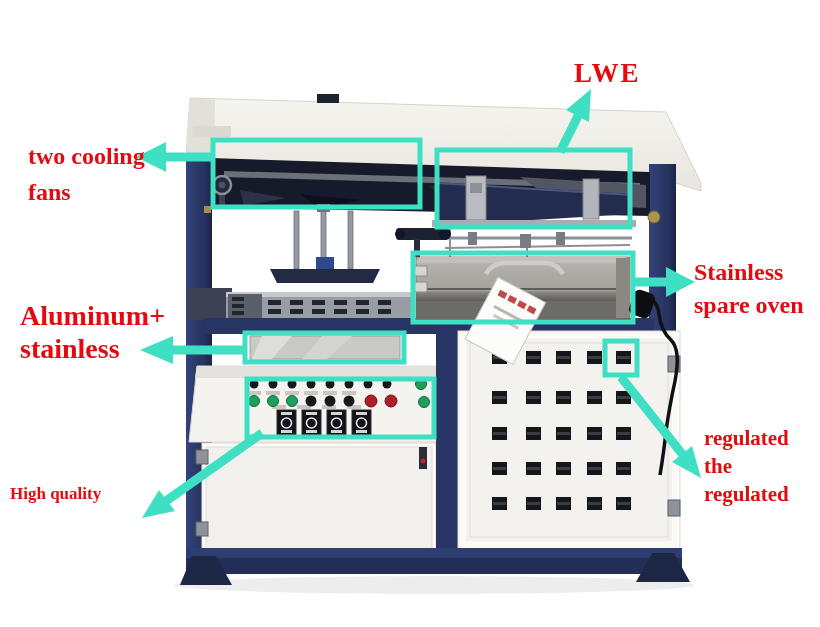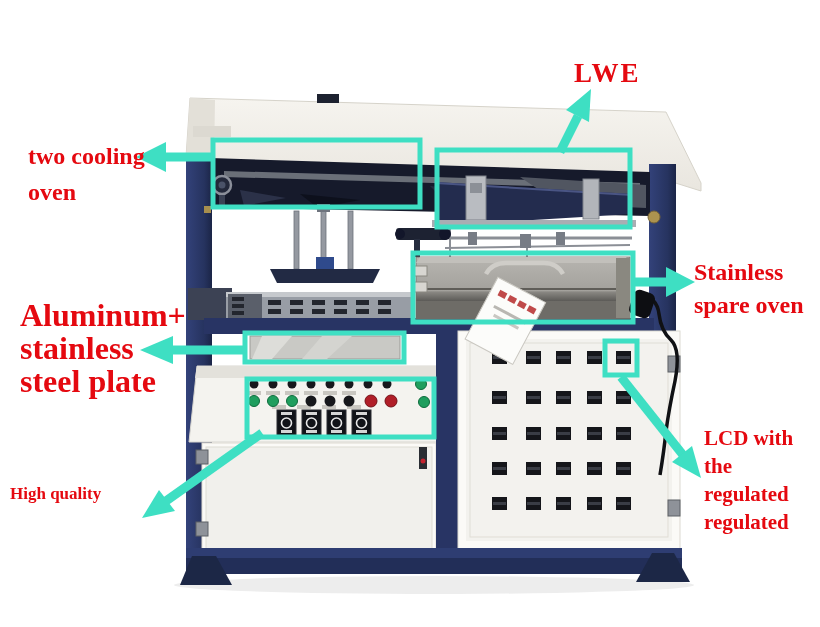--- a/index.html
+++ b/index.html
@@ -15,21 +15,21 @@
   .machine-svg,.annot-svg{position:absolute;left:0;top:0;}
   .annot-svg{z-index:5;}
   .label{
     position:absolute;z-index:6;color:var(--label);font-weight:bold;
     font-family:"Liberation Serif", serif;white-space:nowrap;
   }
   .label span{display:block;}
   .lbl-fans{left:28px;top:106px;font-size:24px;line-height:36px;margin-top:32px;}
   .lbl-lwe{left:574px;top:58px;font-size:27px;letter-spacing:2px;}
   .lbl-oven{left:694px;top:256px;font-size:24px;line-height:33px;}
-  .lbl-plate{left:20px;top:299px;font-size:32px;line-height:33px;}
+  .lbl-plate{left:20px;top:299px;font-size:28px;line-height:33px;}
   .lbl-spare{left:10px;top:477px;font-size:17px;line-height:34px;}
   .lbl-lcd{left:704px;top:424px;font-size:21px;line-height:28px;}
   .cyl{stroke:var(--accent);stroke-width:9;fill:none;}
   .cyh{fill:var(--accent);stroke:none;}
   .cybox{stroke:var(--accent);stroke-width:5;fill:none;}
 </style>
 </head>
 <body>
 
 <div class="stage">
@@ -354,37 +354,35 @@
       <polygon class="cyh" points="142,518 159,490 175,511"></polygon>
     </g>
     <g>
       <line class="cyl" x1="621" y1="377" x2="683" y2="455"></line>
       <polygon class="cyh" points="701,478 672,462 692,446"></polygon>
     </g>
   </svg>
 
   <div class="label lbl-fans">
     <span>two cooling</span>
-    <span>oven</span>
+    <span>fans</span>
   </div>
   <div class="label lbl-lwe">
     <span>LWE</span>
   </div>
   <div class="label lbl-oven">
     <span>Stainless</span>
     <span>spare oven</span>
   </div>
   <div class="label lbl-plate">
     <span>Aluminum+</span>
     <span>stainless</span>
-    <span>steel plate</span>
   </div>
   <div class="label lbl-spare">
     <span>High quality</span>
   </div>
   <div class="label lbl-lcd">
-    <span>LCD with</span>
+    <span>regulated</span>
     <span>the</span>
     <span>regulated</span>
-    <span>regulated</span>
   </div>
 
 </div>
 
 </body></html>

